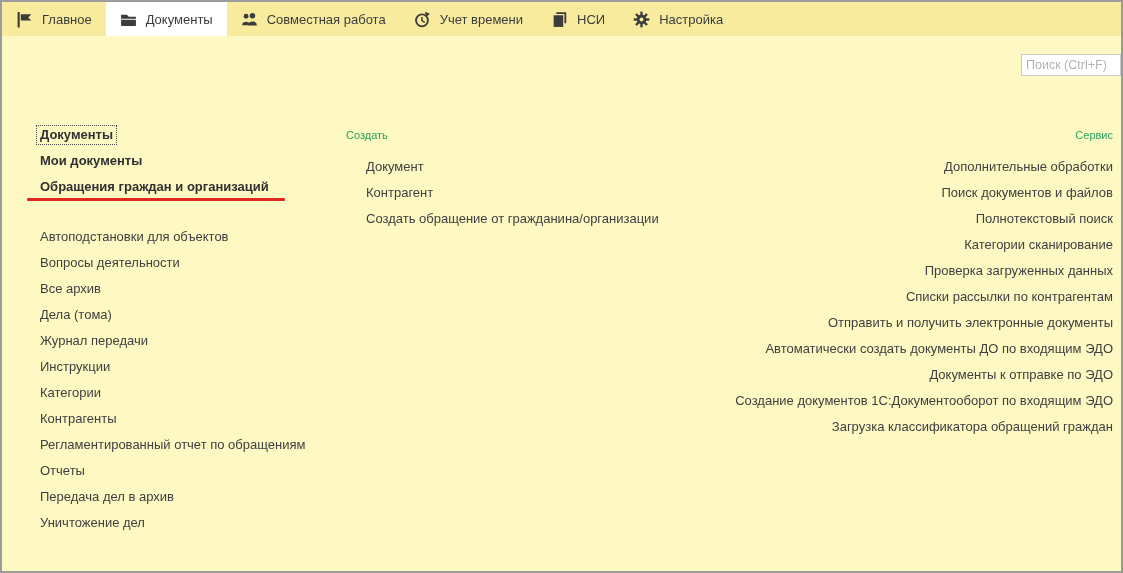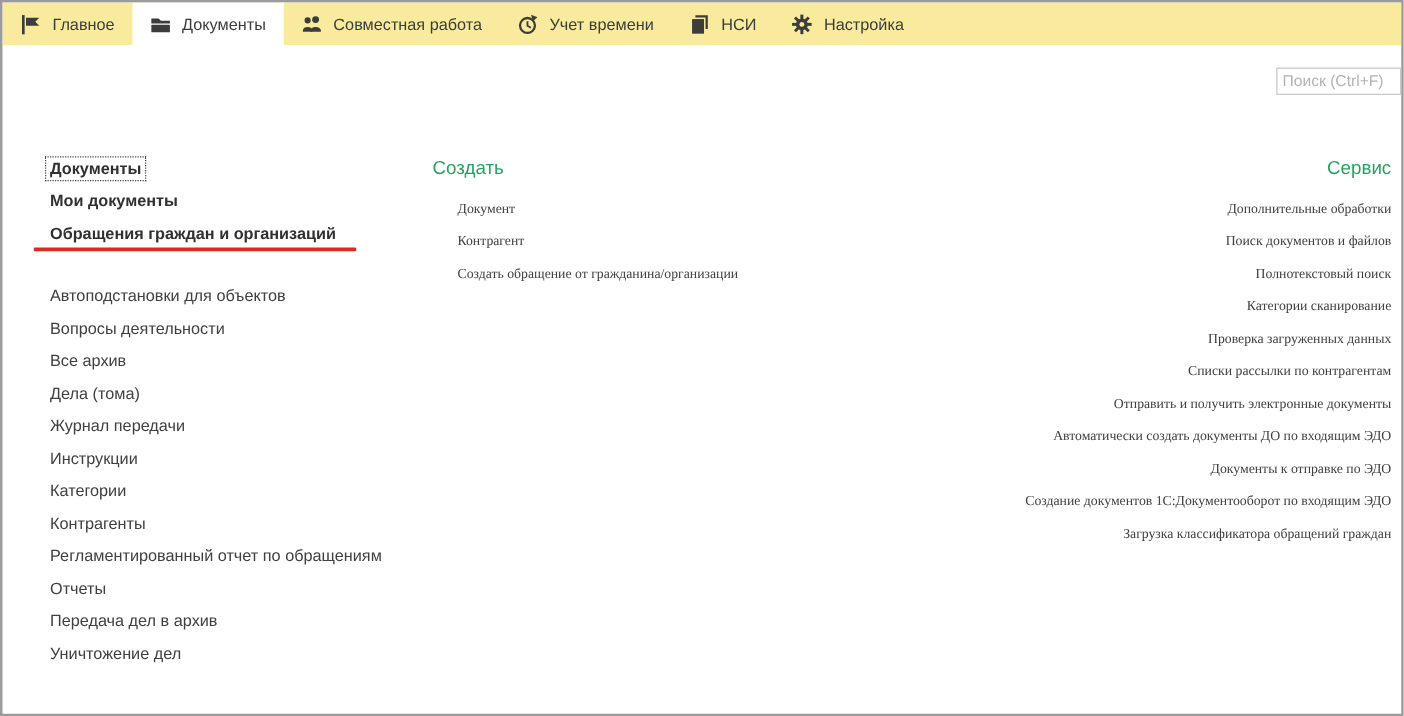--- a/index.html
+++ b/index.html
@@ -3,21 +3,21 @@
 <meta charset="utf-8">
 <style>
   * { margin: 0; padding: 0; box-sizing: border-box; }
   html, body { width: 1123px; height: 573px; background: #e9e9e9; }
   body { font-family: "Liberation Sans", "DejaVu Sans", sans-serif; }
 
   .window {
     position: relative;
     width: 1123px; height: 573px;
     border: 2px solid #9b9b9b;
-    background: #ffffff;
+    background: #fef9c3;
     overflow: hidden;
   }
 
   
   .tabbar {
     display: flex;
     align-items: stretch;
     height: 34px;
     background: #f8eb9e;
   }
@@ -87,29 +87,28 @@
     display: block;
     height: 26px; line-height: 26px;
     font-size: 13px;
     font-weight: normal;
     color: #404040;
     cursor: pointer;
     white-space: nowrap;
   }
 
   .col-header {
-    font-size: 15px;
+    font-size: 11px;
     color: #27a35f;
   }
   .col-items { margin-top: 6px; padding-left: 20px; }
   .col-item {
-    font-size: 11px;
+    font-size: 13px;
     color: #404040;
     cursor: pointer;
-    font-family: Liberation Serif, serif;
   }
 </style>
 </head>
 <body>
 
 <div class="window">
 
   <div class="tabbar">
 
     <div class="tab">

